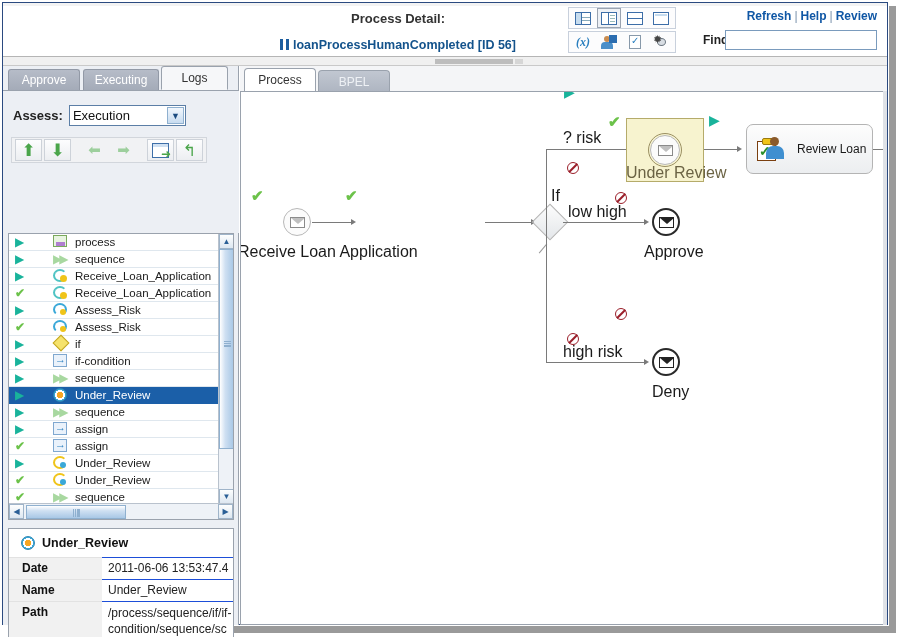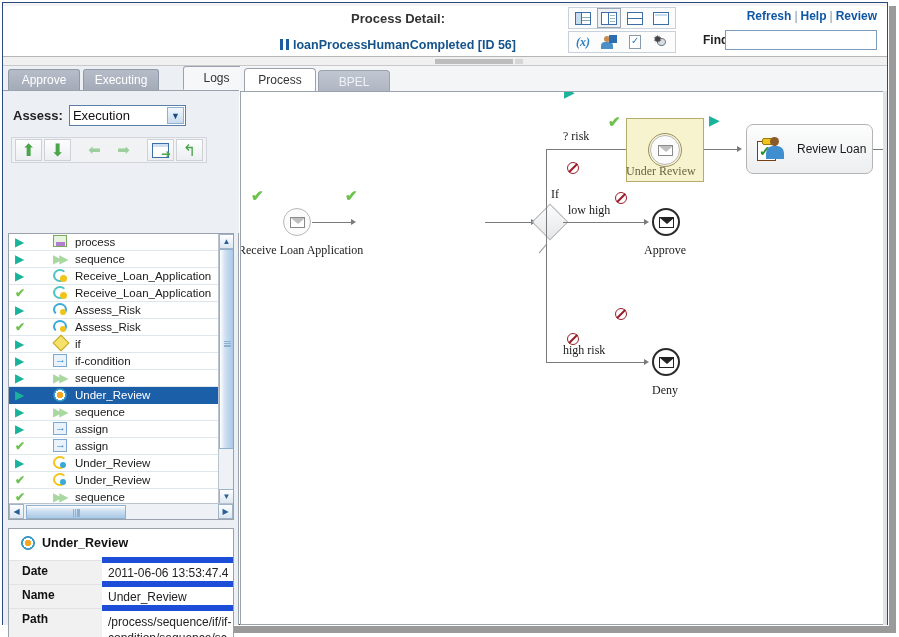--- a/index.html
+++ b/index.html
@@ -279,21 +279,21 @@
   .det-table { width: 100%; border-collapse: collapse; table-layout: fixed; }
   .det-table tr { height: 22px; }
   .det-table td.k {
     width: 93px; padding-left: 13px;
     font-size: 12px; font-weight: bold; color:#111;
     background:#f1f1f1; border-top:1px solid #e2e2e2;
     vertical-align: top; padding-top:3px;
   }
   .det-table td.v {
     font-size: 12px; color:#222; padding-left:6px;
-    border-top:6px solid #1d4ed8; vertical-align: top; padding-top:3px;
+    border-top:1px solid #1d4ed8; vertical-align: top; padding-top:3px;
     white-space: nowrap; overflow: hidden;
   }
   .det-table tr.tall td { height: 40px; }
   .det-table tr.tall td.v { white-space: normal; line-height: 16px; }
 
   
   .right-panel {
     position:absolute; left:237px; top:63px; width:647px; height:559px;
     background:#f4f5f7;
   }
@@ -310,21 +310,21 @@
     border:1px solid #9aa2ad; border-bottom:1px solid #ffffff;
   }
   .canvas {
     position:absolute; left:0; top:25px; width:645px; height:534px;
     background:#ffffff; border:1px solid #9aa2ad; border-right:none;
     overflow:hidden;
   }
   .canvas-right-edge {
     position:absolute; right:0; top:25px; width:4px; height:534px; background:#dfe2e7;
   }
-  .lbl { position:absolute; font-size:12px; color:#1a1a1a; font-family:Liberation Serif, serif; white-space:nowrap;}
+  .lbl { position:absolute; font-size:16px; color:#1a1a1a; font-family:Liberation Sans, sans-serif; white-space:nowrap;}
   .line-h { position:absolute; height:1px; background:#7a7a7a; }
   .line-v { position:absolute; width:1px; background:#7a7a7a; }
   .arrowhead { position:absolute; width:0;height:0;
      border-left:5px solid #7a7a7a; border-top:3.5px solid transparent; border-bottom:3.5px solid transparent;}
   .env-circle {
     position:absolute; width:28px;height:28px;border-radius:50%;
     border:1.5px solid #b8b8b8; background:#fbfbfb;
     display:flex;align-items:center;justify-content:center;
   }
   .env-circle.bold { border:2px solid #2a2a2a; background:#ffffff; }
@@ -438,21 +438,21 @@
 
     <div class="left-panel">
 
       <div class="tabs-left">
         <div class="ltab" style="left:5px;width:72px;">
           <span>Approve</span>
         </div>
         <div class="ltab" style="left:80px;width:76px;">
           <span>Executing</span>
         </div>
-        <div class="ltab active" style="left:158px;width:67px;margin-left:22px;">
+        <div class="ltab active" style="left:158px;width:67px;">
           <span>Logs</span>
         </div>
       </div>
 
       <div class="tree-toolbar-zone">
         <div class="filter-row">
           <span class="filter-label">Assess:</span>
           <div class="filter-select">
             <span>Execution</span>
             <span class="arrowbox">▼</span>

